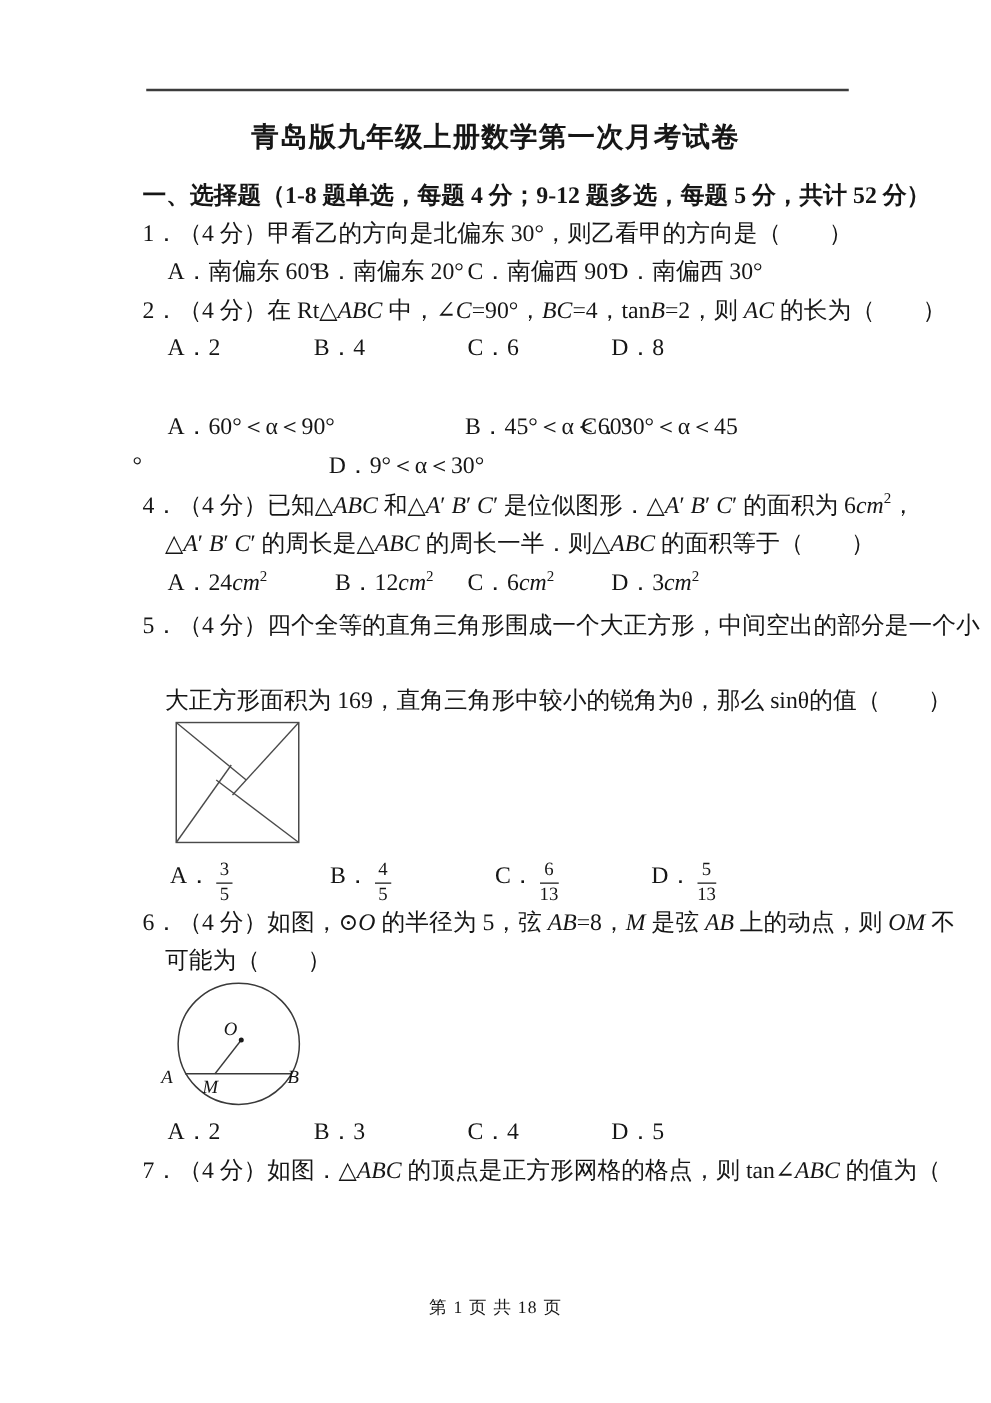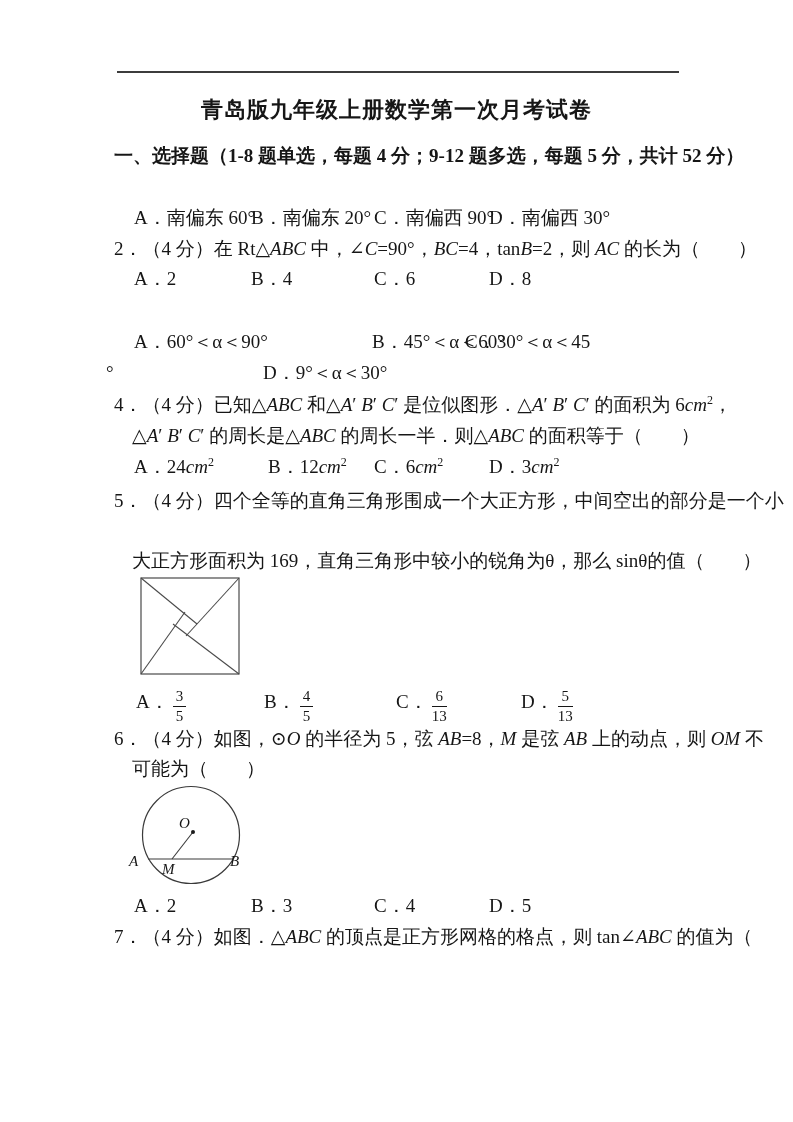--- a/index.html
+++ b/index.html
@@ -49,20 +49,21 @@
 <body>
 
 <div class="page">
 
   <div class="rule"></div>
 
   <div class="title">青岛版九年级上册数学第一次月考试卷</div>
 
   <div class="section">一、选择题（1-8 题单选，每题 4 分；9-12 题多选，每题 5 分，共计 52 分）</div>
 
+  <div class="line" style="left:114px;top:177px">1．（4 分）甲看乙的方向是北偏东 30°，则乙看甲的方向是（　　）</div>
   <div class="optrow" style="top:207px">
     <span class="opt" style="left:134px">A．南偏东 60°</span>
     <span class="opt" style="left:251px">B．南偏东 20°</span>
     <span class="opt" style="left:374px">C．南偏西 90°</span>
     <span class="opt" style="left:489px">D．南偏西 30°</span>
   </div>
 
   <div class="line" style="left:114px;top:238px">2．（4 分）在 Rt△<span class="var">ABC</span> 中，∠<span class="var">C</span>=90°，<span class="var">BC</span>=4，tan<span class="var">B</span>=2，则 <span class="var">AC</span> 的长为（　　）</div>
   <div class="optrow" style="top:268px">
     <span class="opt" style="left:134px">A．2</span>
@@ -124,14 +125,15 @@
 
   <div class="optrow" style="top:895px">
     <span class="opt" style="left:134px">A．2</span>
     <span class="opt" style="left:251px">B．3</span>
     <span class="opt" style="left:374px">C．4</span>
     <span class="opt" style="left:489px">D．5</span>
   </div>
 
   <div class="line" style="left:114px;top:926px">7．（4 分）如图．△<span class="var">ABC</span> 的顶点是正方形网格的格点，则 tan∠<span class="var">ABC</span> 的值为（　　）</div>
 
+  <div class="footer">第 1 页 共 18 页</div>
 
 </div>
 
 </body></html>

